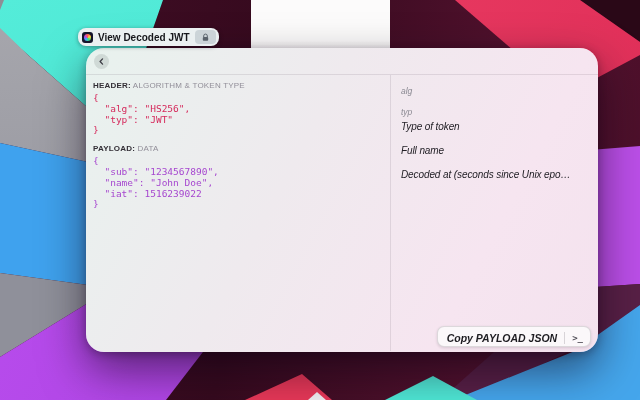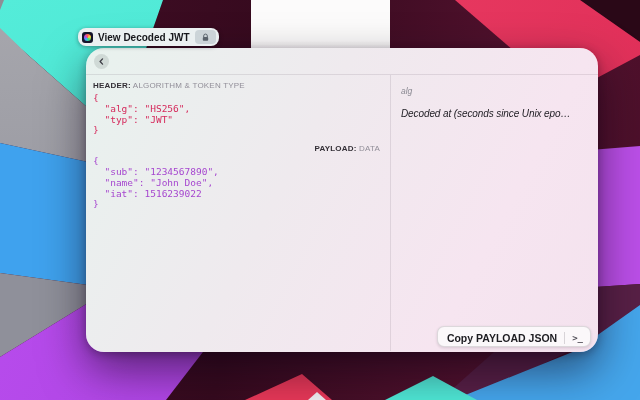--- a/index.html
+++ b/index.html
@@ -53,37 +53,37 @@
   .toolbar { height:27px; display:flex; align-items:center; padding:0 8px;
              border-bottom:1px solid rgba(70,60,75,.12); }
   .back-btn { width:15px; height:15px; border-radius:50%; background:rgba(80,95,95,.16);
               display:flex; align-items:center; justify-content:center; cursor:default; border:none; }
   .content { display:flex; height:276px; }
 
   .code-panel { width:305px; flex:0 0 auto; border-right:1px solid rgba(70,60,75,.12);
                 padding:6px 10px 6px 7px; font-family:"DejaVu Sans Mono", monospace; }
   .sec-label { font-family:"Liberation Sans", sans-serif; font-size:8px; letter-spacing:.2px;
                margin-bottom:3px; margin-top:0; }
-  .sec-label.payload { margin-top:8px;text-align:right; }
+  .sec-label.payload { margin-top:8px; }
   .sec-label b { color:#332f36; font-weight:700; }
   .sec-label span { color:#918e98; font-weight:400; }
   .code-line { font-size:9.5px; line-height:10.8px; white-space:pre; }
   .code-header  .code-line { color:#d5295b; }
   .code-payload .code-line { color:#a647cf; }
 
   .defs-panel { flex:1 1 auto; position:relative; padding:11px 6px 6px 10px; min-width:0; }
   .def-group { margin-bottom:11px;font-style:italic; }
   .def-key  { font-size:8.5px; color:#8b8a93; line-height:10px; margin-bottom:3px; }
   .def-desc { font-size:10px; letter-spacing:-0.1px; color:#232127; line-height:13px;
               white-space:nowrap; overflow:hidden; }
 
   .copy-btn { position:absolute; right:7px; bottom:4px; height:21px;
               display:flex; align-items:center; gap:7px; padding:2px 7px 0 9px;
               background:#fbf8fa; border:1px solid rgba(60,50,60,.16); border-radius:7px;
-              box-shadow:0 1px 3px rgba(30,10,30,.14); cursor:default; }
+              box-shadow:0 1px 3px rgba(30,10,30,.14); cursor:default;font-style:italic; }
   .copy-btn .lbl { font-size:10.5px; font-weight:700; color:#1d1c21; white-space:nowrap; }
   .copy-btn .sep { width:1px; height:12px; background:rgba(60,50,60,.18); }
   .copy-btn .prompt { font-family:"DejaVu Sans Mono", monospace; font-size:9px;
                       font-weight:700; color:#4e4c55; }
 </style>
 </head>
 <body>
 
 <div class="screen">
 
@@ -154,24 +154,27 @@
           <div class="code-line">}</div>
         </div>
       </div>
 
       <div class="defs-panel">
 
         <div class="def-group">
           <div class="def-key">alg</div>
         </div>
         <div class="def-group">
+          <div class="def-key">typ</div>
+          <div class="def-desc">Type of token</div>
         </div>
         <div class="def-group">
         </div>
         <div class="def-group">
+          <div class="def-desc">Full name</div>
         </div>
         <div class="def-group">
           <div class="def-desc">Decoded at (seconds since Unix epo…</div>
         </div>
 
         <button class="copy-btn">
           <span class="lbl">Copy PAYLOAD JSON</span>
           <span class="sep"></span>
           <span class="prompt">&gt;_</span>
         </button>

